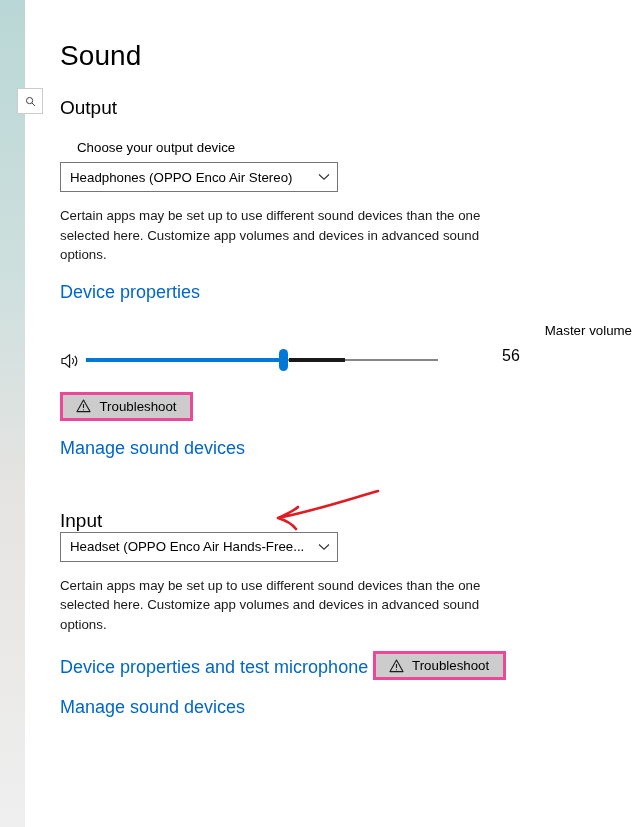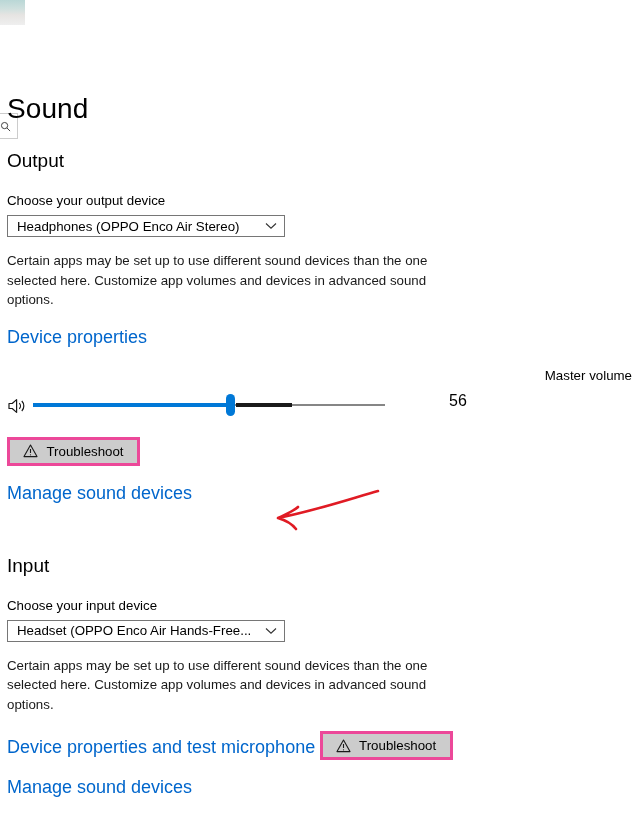--- a/index.html
+++ b/index.html
@@ -12,21 +12,20 @@
     background: #ffffff;
     font-family: "Liberation Sans", sans-serif;
     color: #000000;
     overflow: hidden;
     position: relative;
   }
   .app {
     position: absolute;
     inset: 0;
     display: flex;
-    flex-direction: column;
   }
   
   .left-rail {
     width: 25px;
     background: linear-gradient(180deg, #b9d7d6 0%, #cfe0de 35%, #e6e4e2 60%, #efefef 100%);
     position: relative;
     flex: 0 0 25px;
   }
   .rail-gutter {
     width: 28px;
@@ -66,26 +65,26 @@
     color: #000;
   }
   h2.section-title {
     font-size: 19px;
     font-weight: 400;
     margin: 25px 0 0 0;
     color: #000;
   }
   .label {
     font-size: 13.3px;
-    margin: 21px 0 7px 0;
+    margin: 21px 0 7px 17px;
     color: #000;
   }
   .dropdown {
     width: 278px;
-    height: 22px;
+    height: 30px;
     border: 1px solid #767676;
     background: #ffffff;
     box-sizing: border-box;
     display: flex;
     align-items: center;
     padding: 0 0 0 9px;
     font-size: 13.3px;
     color: #000;
     position: relative;
     cursor: default;
@@ -271,21 +270,20 @@
 
     <div>
       <a class="link">Manage sound devices</a>
     </div>
 
     <div class="section-gap"></div>
 
     
     <h2 class="section-title">Input</h2>
 
-    <div class="label">Choose your input device</div>
 
     <div class="dropdown">
       <span class="dd-text">Headset (OPPO Enco Air Hands-Free...</span>
       <span class="chev">
         <svg width="12" height="8" viewBox="0 0 12 8">
           <polyline points="1,1.5 6,6.2 11,1.5" fill="none" stroke="#333" stroke-width="1.1"></polyline>
         </svg>
       </span>
     </div>
 

